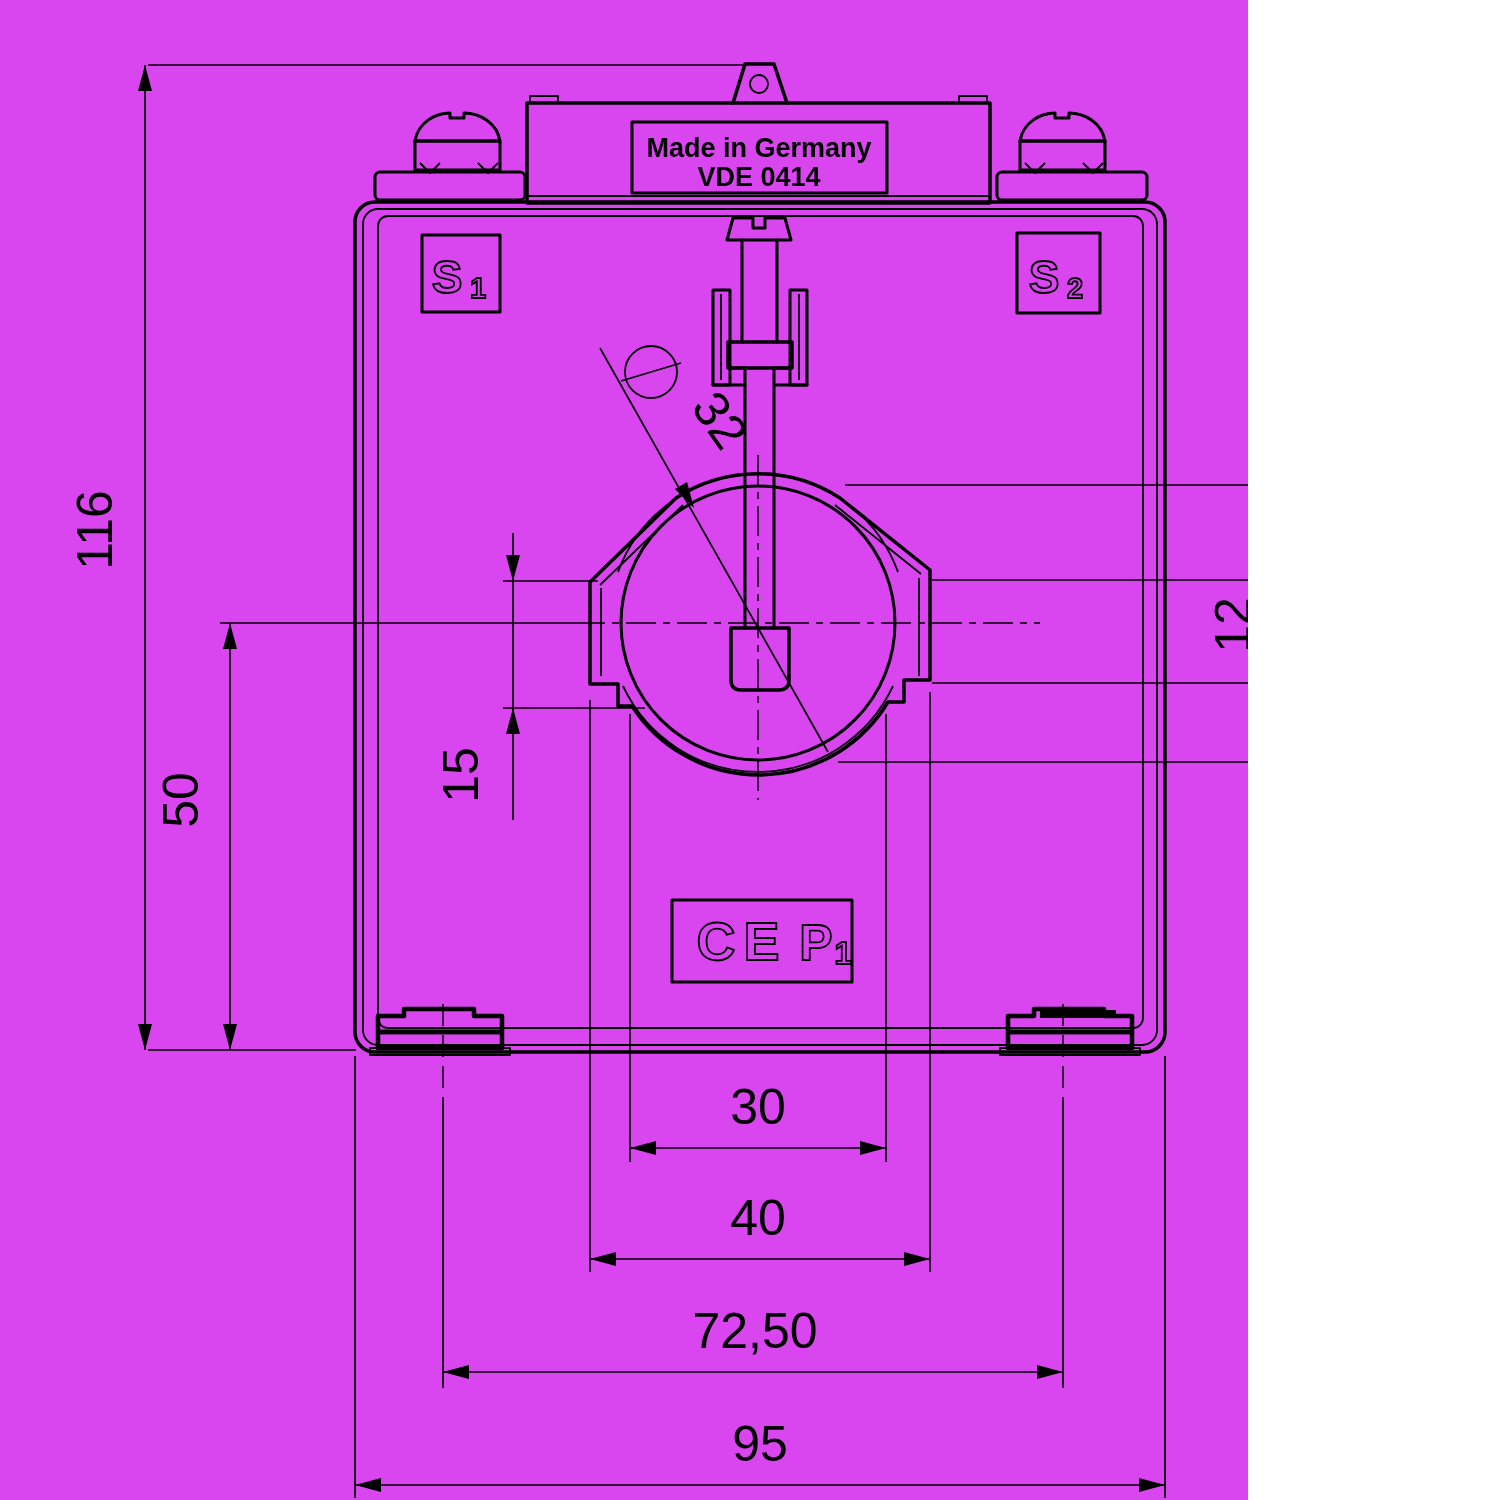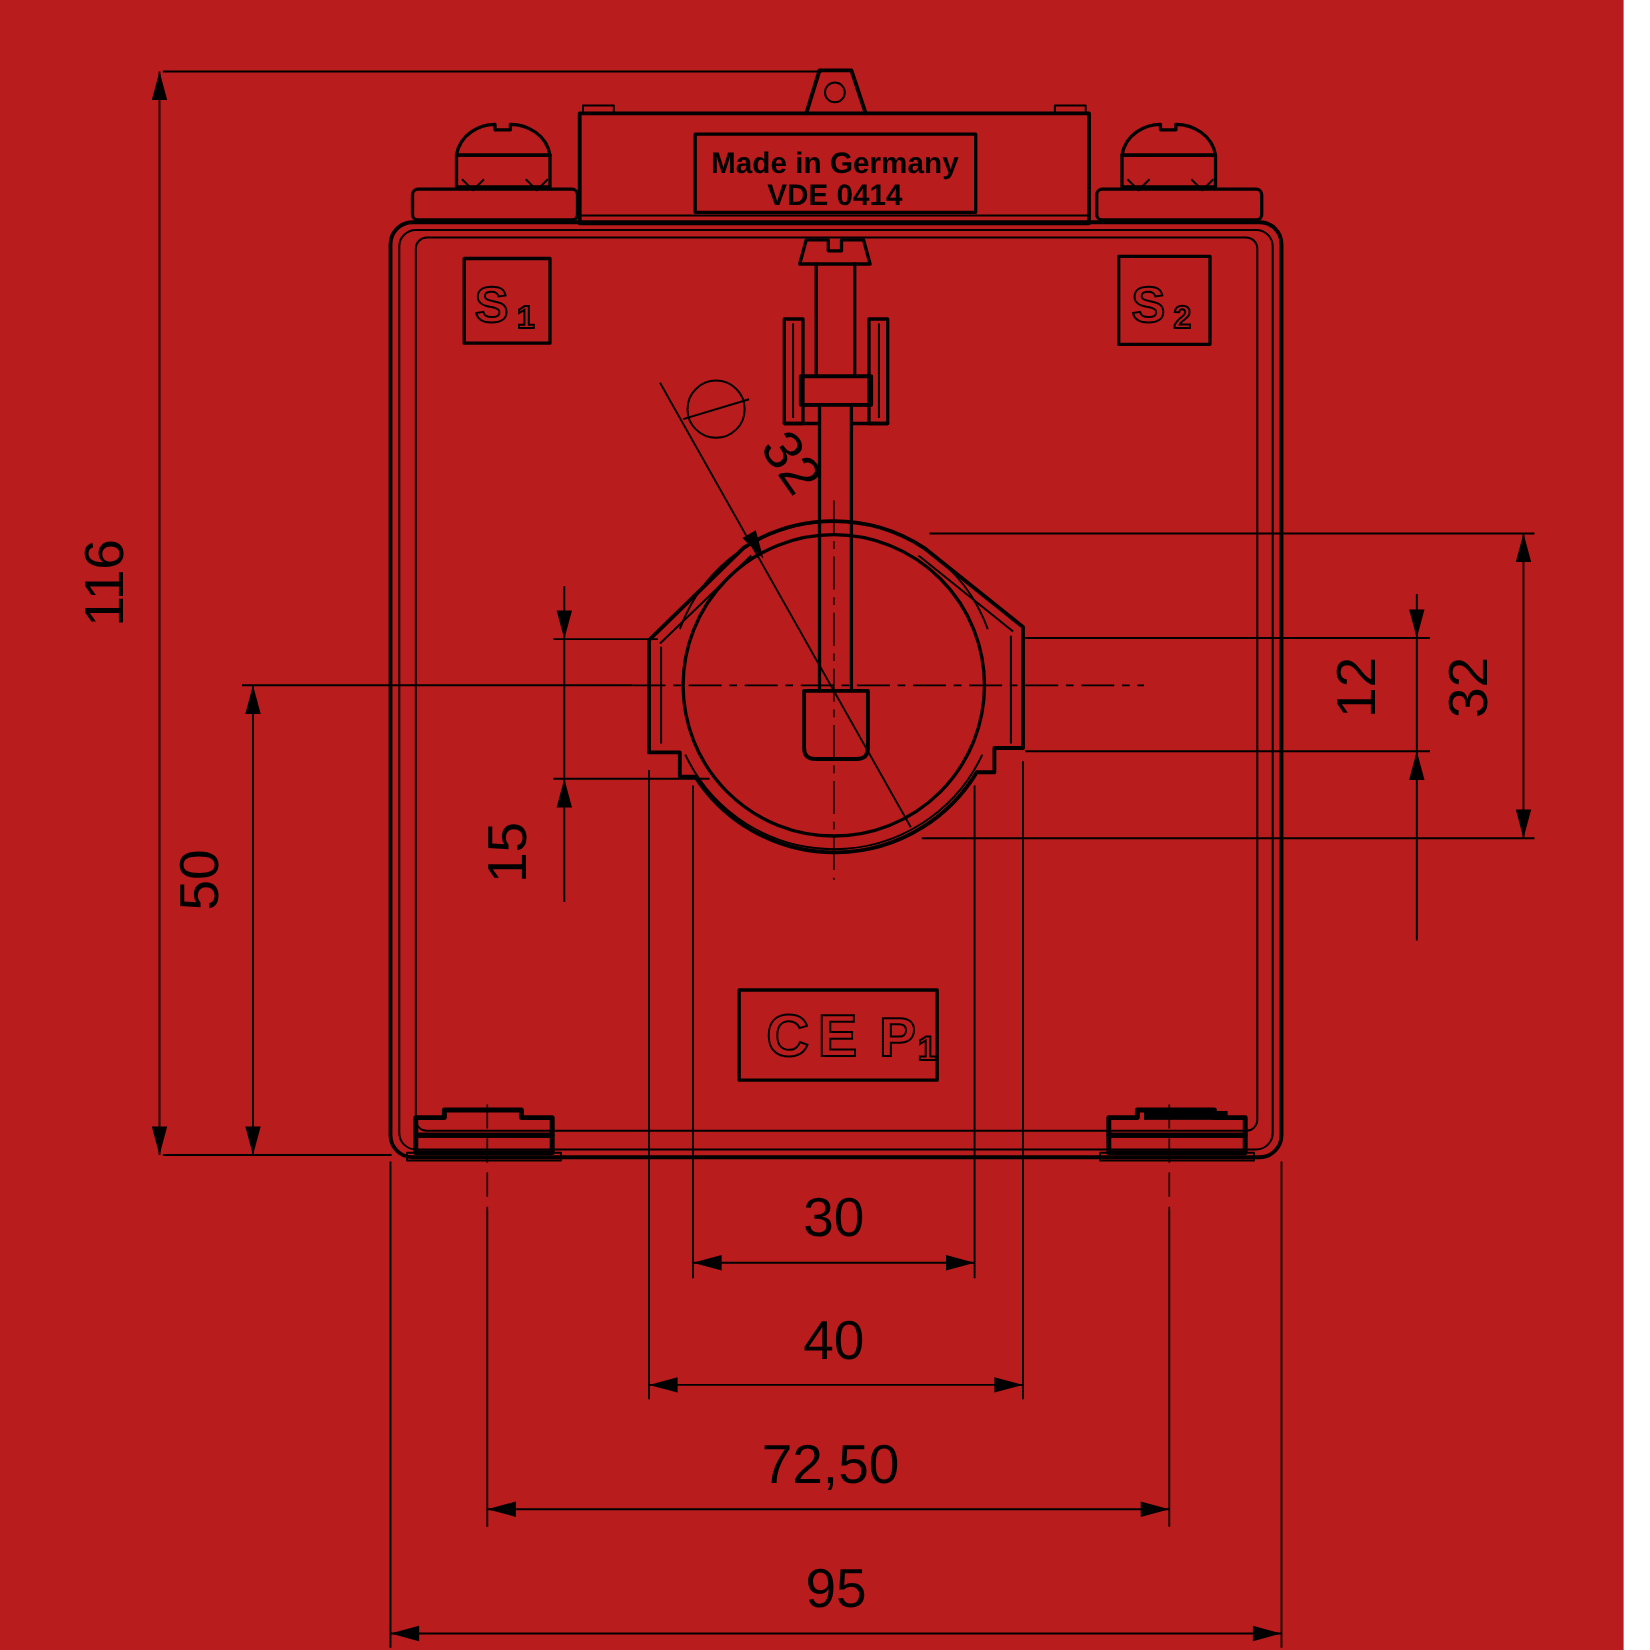--- a/index.html
+++ b/index.html
@@ -1,16 +1,16 @@
 <!DOCTYPE html>
 <html><head>
 <meta charset="utf-8">
 <style>
   html,body{margin:0;padding:0;background:#ffffff;}
-  .stage{position:relative;width:1476px;height:1500px;background:#b91c1c;overflow:hidden;
+  .stage{position:relative;width:1248px;height:1500px;background:#d946ef;overflow:hidden;
          font-family:"Liberation Sans", sans-serif;text-decoration:underline;}
   svg{position:absolute;left:0;top:0;}
   .edge{stroke:#000;fill:none;stroke-width:3.5;stroke-linejoin:round;stroke-linecap:round;}
   .edge-heavy{stroke:#000;fill:none;stroke-width:4.5;stroke-linejoin:round;}
   .edge-med{stroke:#000;fill:none;stroke-width:3;stroke-linejoin:round;stroke-linecap:round;}
   .edge-thin{stroke:#000;fill:none;stroke-width:1.8;stroke-linejoin:round;}
   .dim{stroke:#000;fill:none;stroke-width:1.7;}
   .cl{stroke:#000;fill:none;stroke-width:1.5;stroke-dasharray:30 7 7 7;}
   .cl2{stroke:#000;fill:none;stroke-width:1.5;stroke-dasharray:22 9;}
   .arr{fill:#000;stroke:none;}

